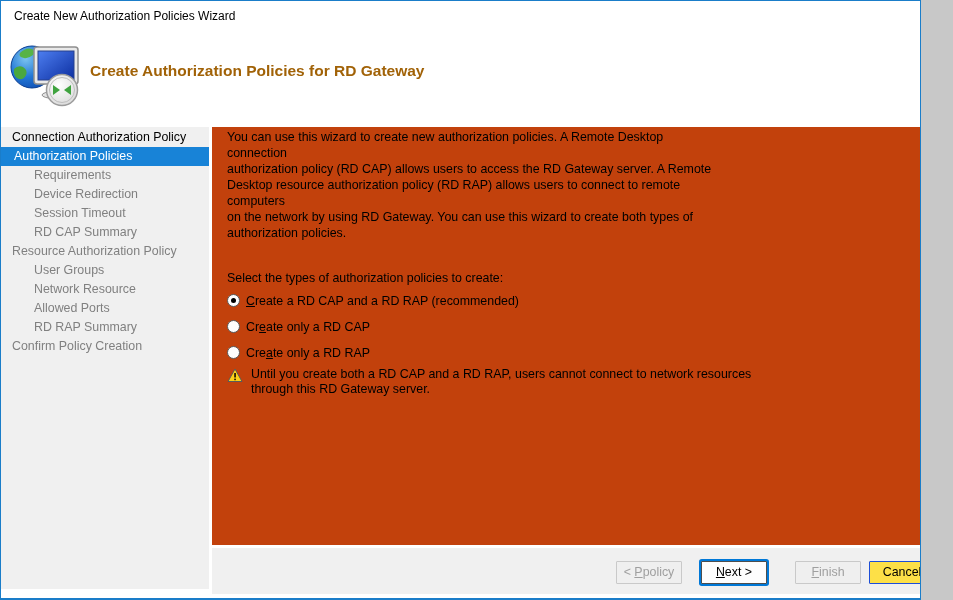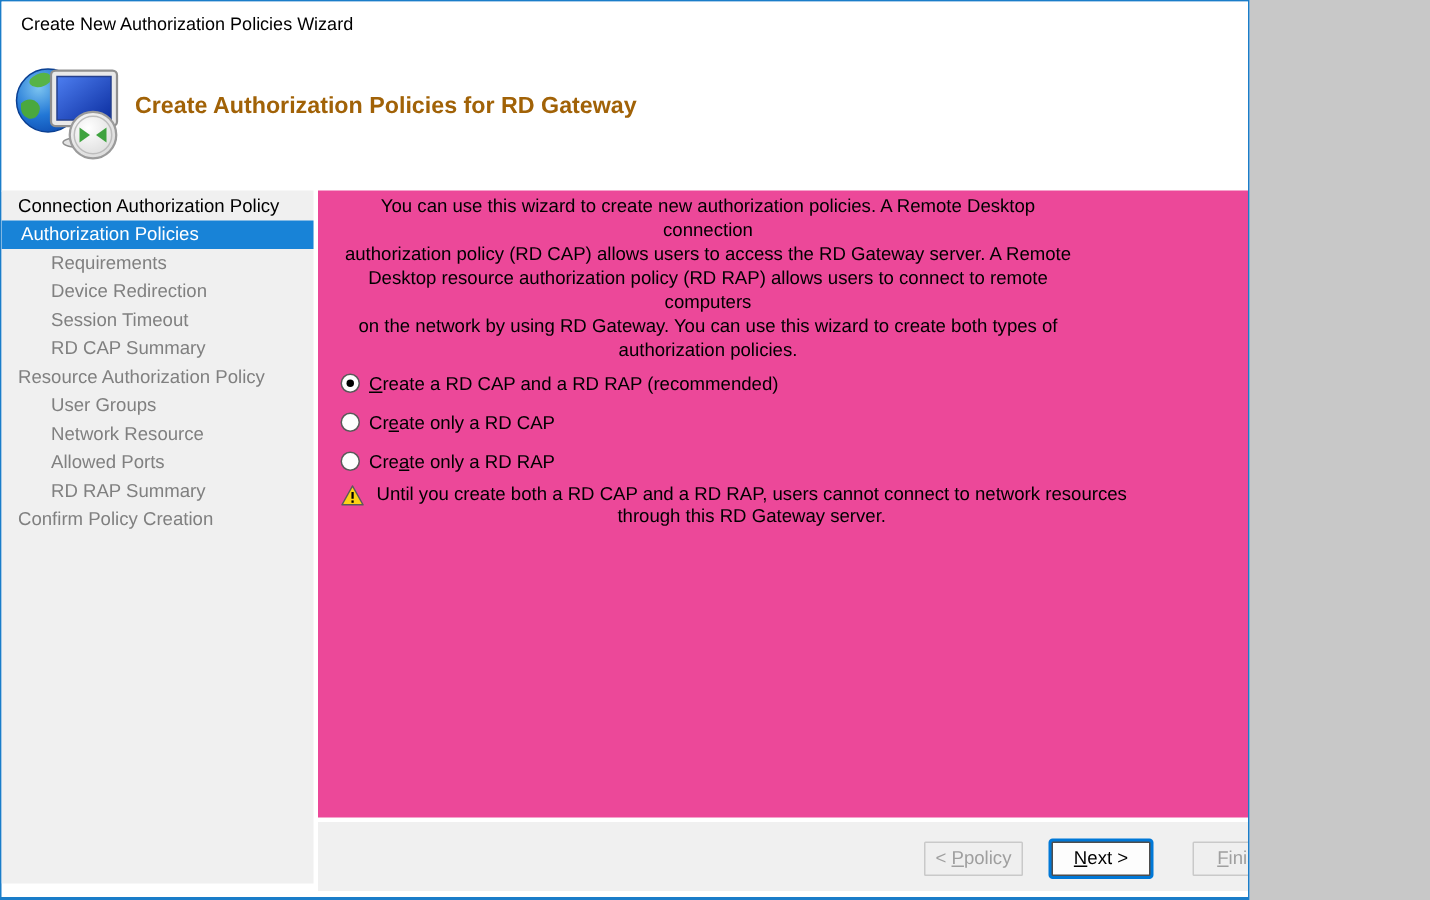--- a/index.html
+++ b/index.html
@@ -1,37 +1,37 @@
 <!DOCTYPE html>
 <html><head>
 <meta charset="utf-8">
 <style>
   html,body{margin:0;padding:0;background:#c8c8c8;}
   *{box-sizing:border-box;font-family:"Liberation Sans","DejaVu Sans",sans-serif;}
   .window{
-    position:relative;width:833px;height:600px;background:#ffffff;
+    position:relative;width:921px;height:600px;background:#ffffff;
     border:1px solid #1a7dc9;border-bottom-width:2px;overflow:hidden;padding-left:24px;
   }
   
   .titlebar{position:absolute;left:0;top:0;width:951px;height:31px;background:#ffffff;}
   .titlebar .title{position:absolute;left:13px;top:0;line-height:31px;font-size:12px;color:#000;}
   .closebtn{position:absolute;right:9px;top:3px;width:28px;height:26px;display:flex;align-items:center;justify-content:center;cursor:pointer;background:transparent;border:none;}
   
   .header{position:absolute;left:0;top:31px;width:951px;height:96px;background:#ffffff;}
   .appicon{position:absolute;left:9px;top:9px;width:70px;height:66px;}
   .header h1{position:absolute;left:89px;top:30px;margin:0;font-size:15.5px;font-weight:bold;color:#a16207;}
   
   .sidebar{position:absolute;left:0;top:126px;width:208px;height:462px;background:#f0f0f0;padding-top:1px;}
   .nav-item{height:19px;line-height:19px;font-size:12.4px;white-space:nowrap;overflow:hidden;}
   .nav-item.lvl0{padding-left:11px;color:#000;}
   .nav-item.lvl1{padding-left:33px;color:#808080;}
   .nav-item.future{color:#808080;}
   .nav-item.sel{background:#1883d7;color:#ffffff;padding-left:13px;}
   
-  .content{position:absolute;left:211px;top:126px;width:740px;height:418px;background:#ec4899;padding:2px 20px 0 15px;font-size:12.4px;color:#000;text-align:center;}
+  .content{position:absolute;left:211px;top:126px;width:740px;height:418px;background:#c2410c;padding:2px 20px 0 15px;font-size:12.4px;color:#000;}
   .intro{margin:0;width:490px;line-height:16px;white-space:pre-line;}
   .select-label{margin-top:29px;line-height:16px;}
   .radio-row{margin-top:3px;height:23px;display:flex;align-items:center;cursor:default;}
   .radio{width:13px;height:13px;border:1px solid #595959;border-radius:50%;background:#fefefe;margin-right:6px;position:relative;flex:none;}
   .radio.sel::after{content:"";position:absolute;left:3px;top:3px;width:5px;height:5px;border-radius:50%;background:#000;}
   .accel{text-decoration:underline;}
   .warning{margin-top:3px;display:flex;align-items:flex-start;}
   .warn-icon{flex:none;margin-top:1px;margin-right:8px;}
   .warning .wtext{line-height:15px;white-space:pre-line;}
   
@@ -112,20 +112,21 @@
     <div class="nav-item lvl0 future">Confirm Policy Creation</div>
   </nav>
 
   <main class="content">
     <p class="intro">You can use this wizard to create new authorization policies. A Remote Desktop connection
 authorization policy (RD CAP) allows users to access the RD Gateway server. A Remote
 Desktop resource authorization policy (RD RAP) allows users to connect to remote computers
 on the network by using RD Gateway. You can use this wizard to create both types of
 authorization policies.</p>
 
+    <div class="select-label">Select the types of authorization policies to create:</div>
 
     <div class="radio-row">
       <span class="radio sel"></span>
       <label><span></span><span class="accel">C</span><span>reate a RD CAP and a RD RAP (recommended)</span></label>
     </div>
     <div class="radio-row">
       <span class="radio"></span>
       <label><span>Cr</span><span class="accel">e</span><span>ate only a RD CAP</span></label>
     </div>
     <div class="radio-row">

